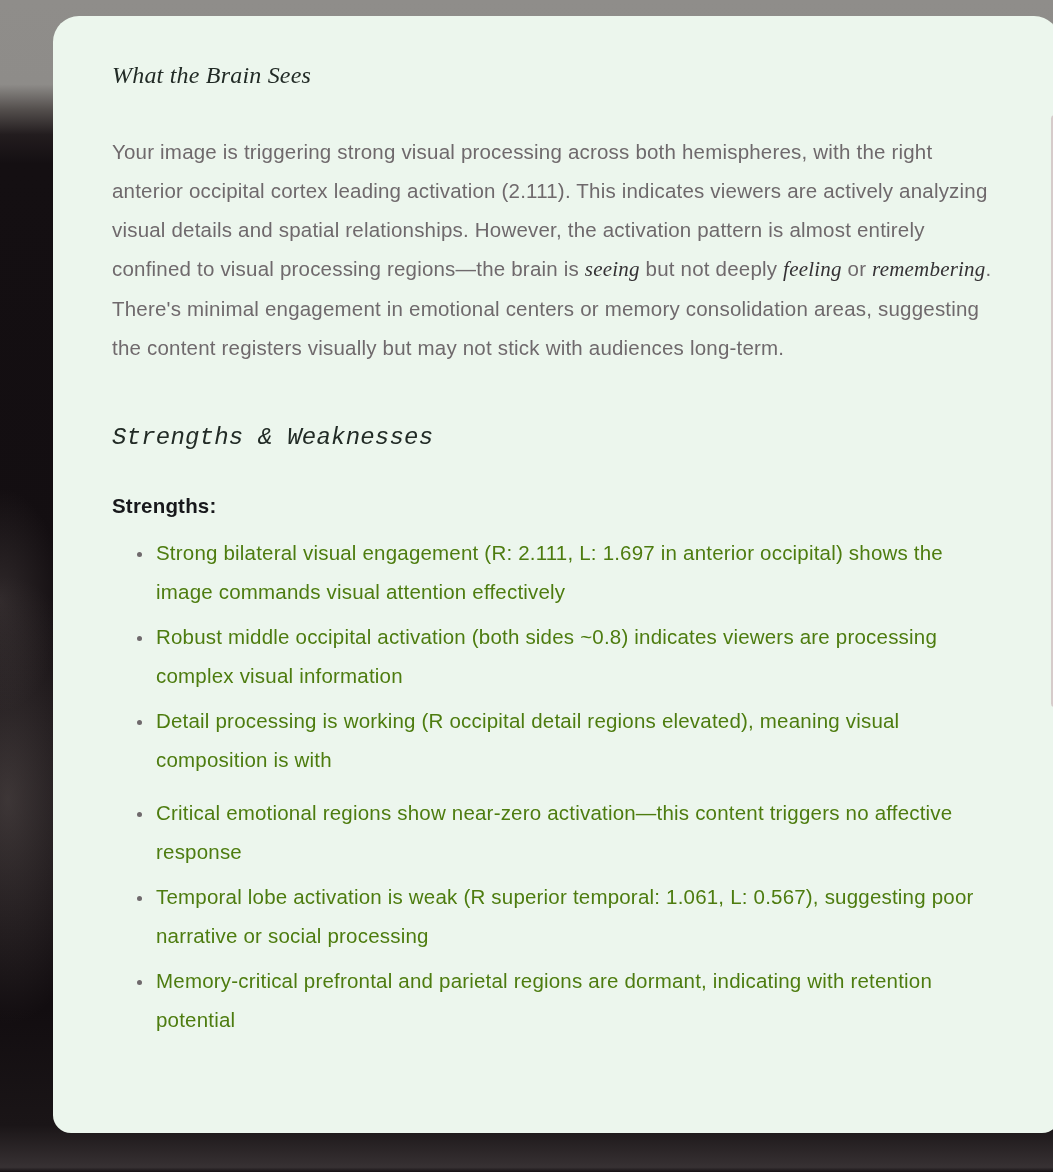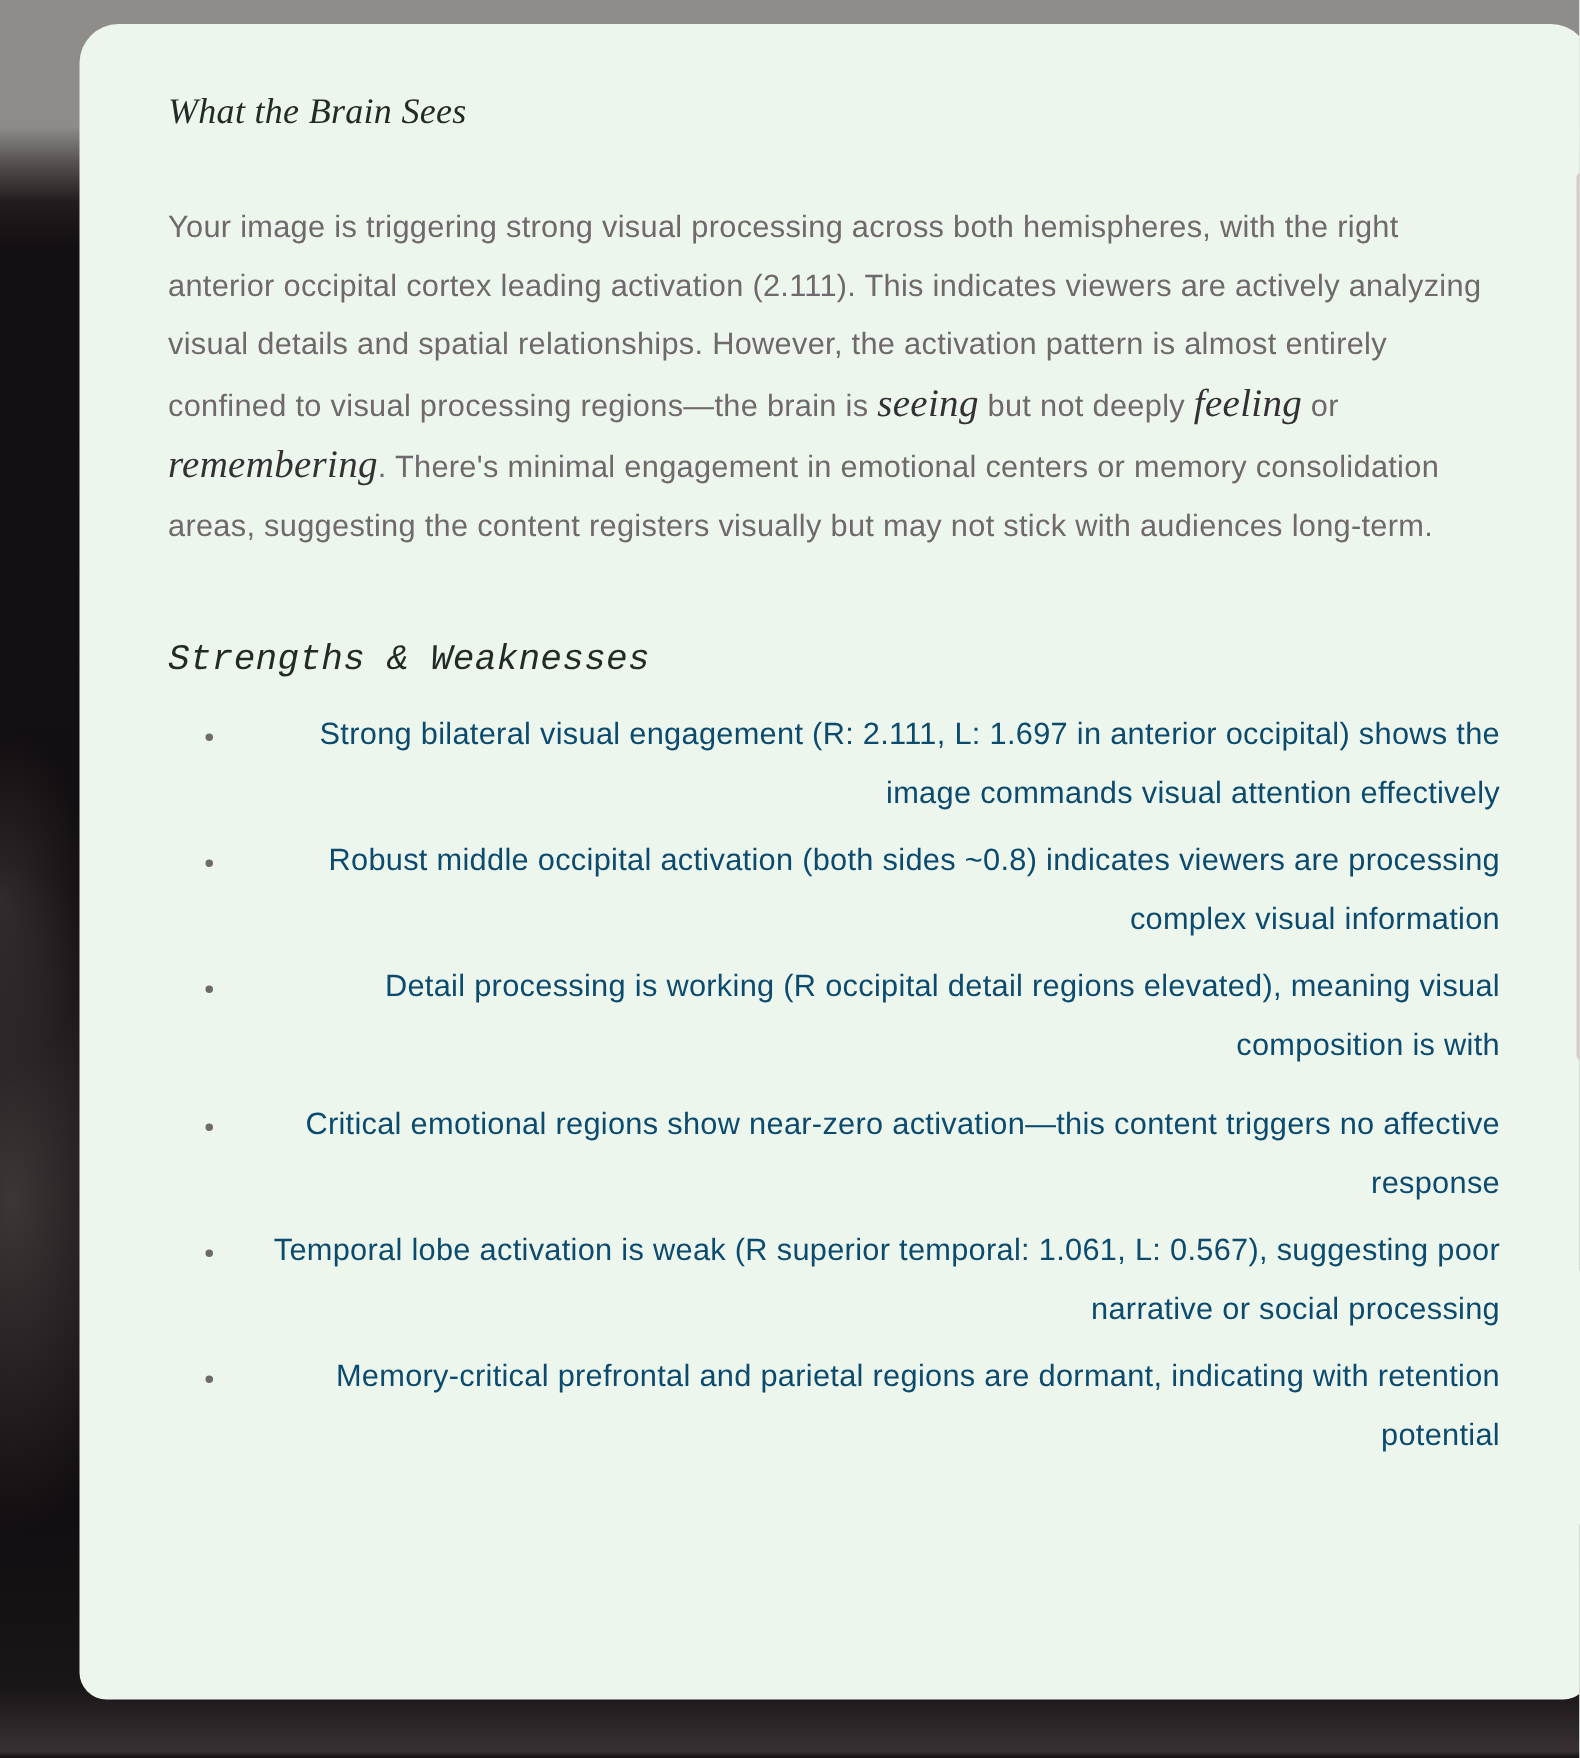--- a/index.html
+++ b/index.html
@@ -67,21 +67,21 @@
     font-size: 20.5px;
     line-height: 39px;
     color: #6f696c;
     letter-spacing: 0.2px;
     max-width: 880px;
   }
 
   .inline-serif-em {
     font-family: "Liberation Serif", serif;
     font-style: italic;
-    font-size: 26px;
+    font-size: 21px;
     color: #343134;
   }
 
   .bold-label {
     margin: 40px 0 0 0;
     font-size: 20.5px;
     line-height: 26px;
     font-weight: 700;
     color: #17181b;
     letter-spacing: 0.2px;
@@ -95,23 +95,22 @@
     list-style: none;
     margin: 14px 0 0 0;
     padding: 0 0 0 44px;
     max-width: 880px;
   }
 
   .bullet-list li {
     position: relative;
     font-size: 20.5px;
     line-height: 39px;
-    color: #0c4a6e;
+    color: #4d7c0f;
     letter-spacing: 0.2px;
-    text-align: right;
   }
 
   .bullet-list li + li {
     margin-top: 6px;
   }
 
   .bullet-list li::before {
     content: "";
     position: absolute;
     left: -19px;
@@ -139,20 +138,21 @@
 <div class="backdrop">
 
   <div class="card">
 
     <h2 class="serif-heading">What the Brain Sees</h2>
 
     <p class="body-paragraph"><span>Your image is triggering strong visual processing across both hemispheres, with the right anterior occipital cortex leading activation (2.111). This indicates viewers are actively analyzing visual details and spatial relationships. However, the activation pattern is almost entirely confined to visual processing regions—the brain is </span><span class="inline-serif-em">seeing</span><span> but not deeply </span><span class="inline-serif-em">feeling</span><span> or </span><span class="inline-serif-em">remembering</span><span>. There's minimal engagement in emotional centers or memory consolidation areas, suggesting the content registers visually but may not stick with audiences long-term.</span></p>
 
     <h2 class="serif-heading heading-sw">Strengths &amp; Weaknesses</h2>
 
+    <p class="bold-label">Strengths:</p>
 
     <ul class="bullet-list">
       <li>Strong bilateral visual engagement (R: 2.111, L: 1.697 in anterior occipital) shows the image commands visual attention effectively</li>
       <li>Robust middle occipital activation (both sides ~0.8) indicates viewers are processing complex visual information</li>
       <li>Detail processing is working (R occipital detail regions elevated), meaning visual composition is with</li>
     </ul>
 
 
     <ul class="bullet-list">
       <li>Critical emotional regions show near-zero activation—this content triggers no affective response</li>

